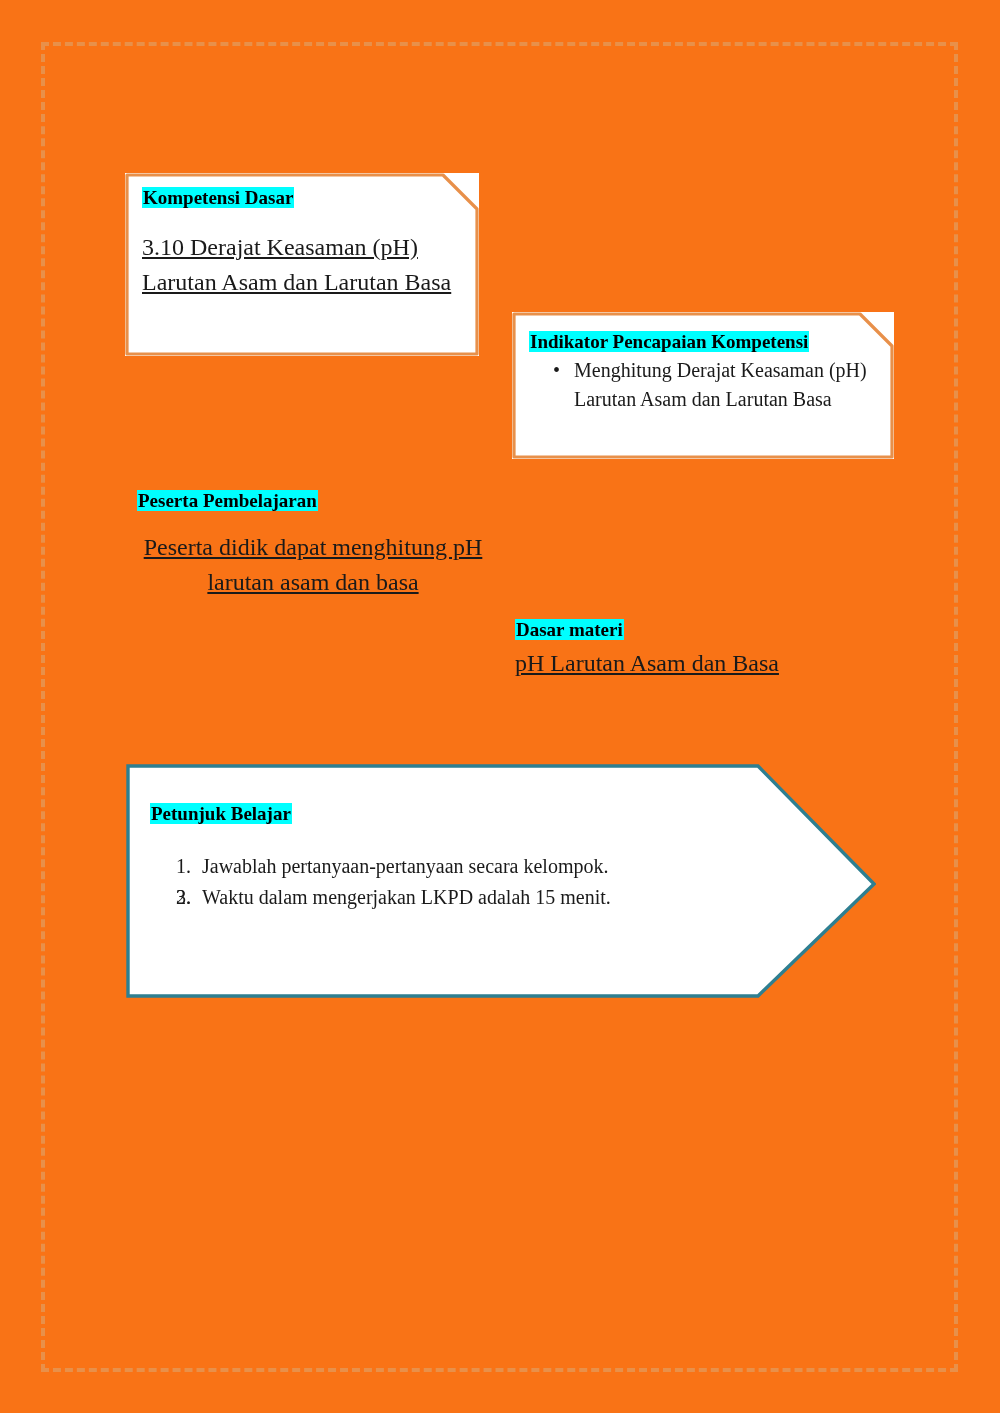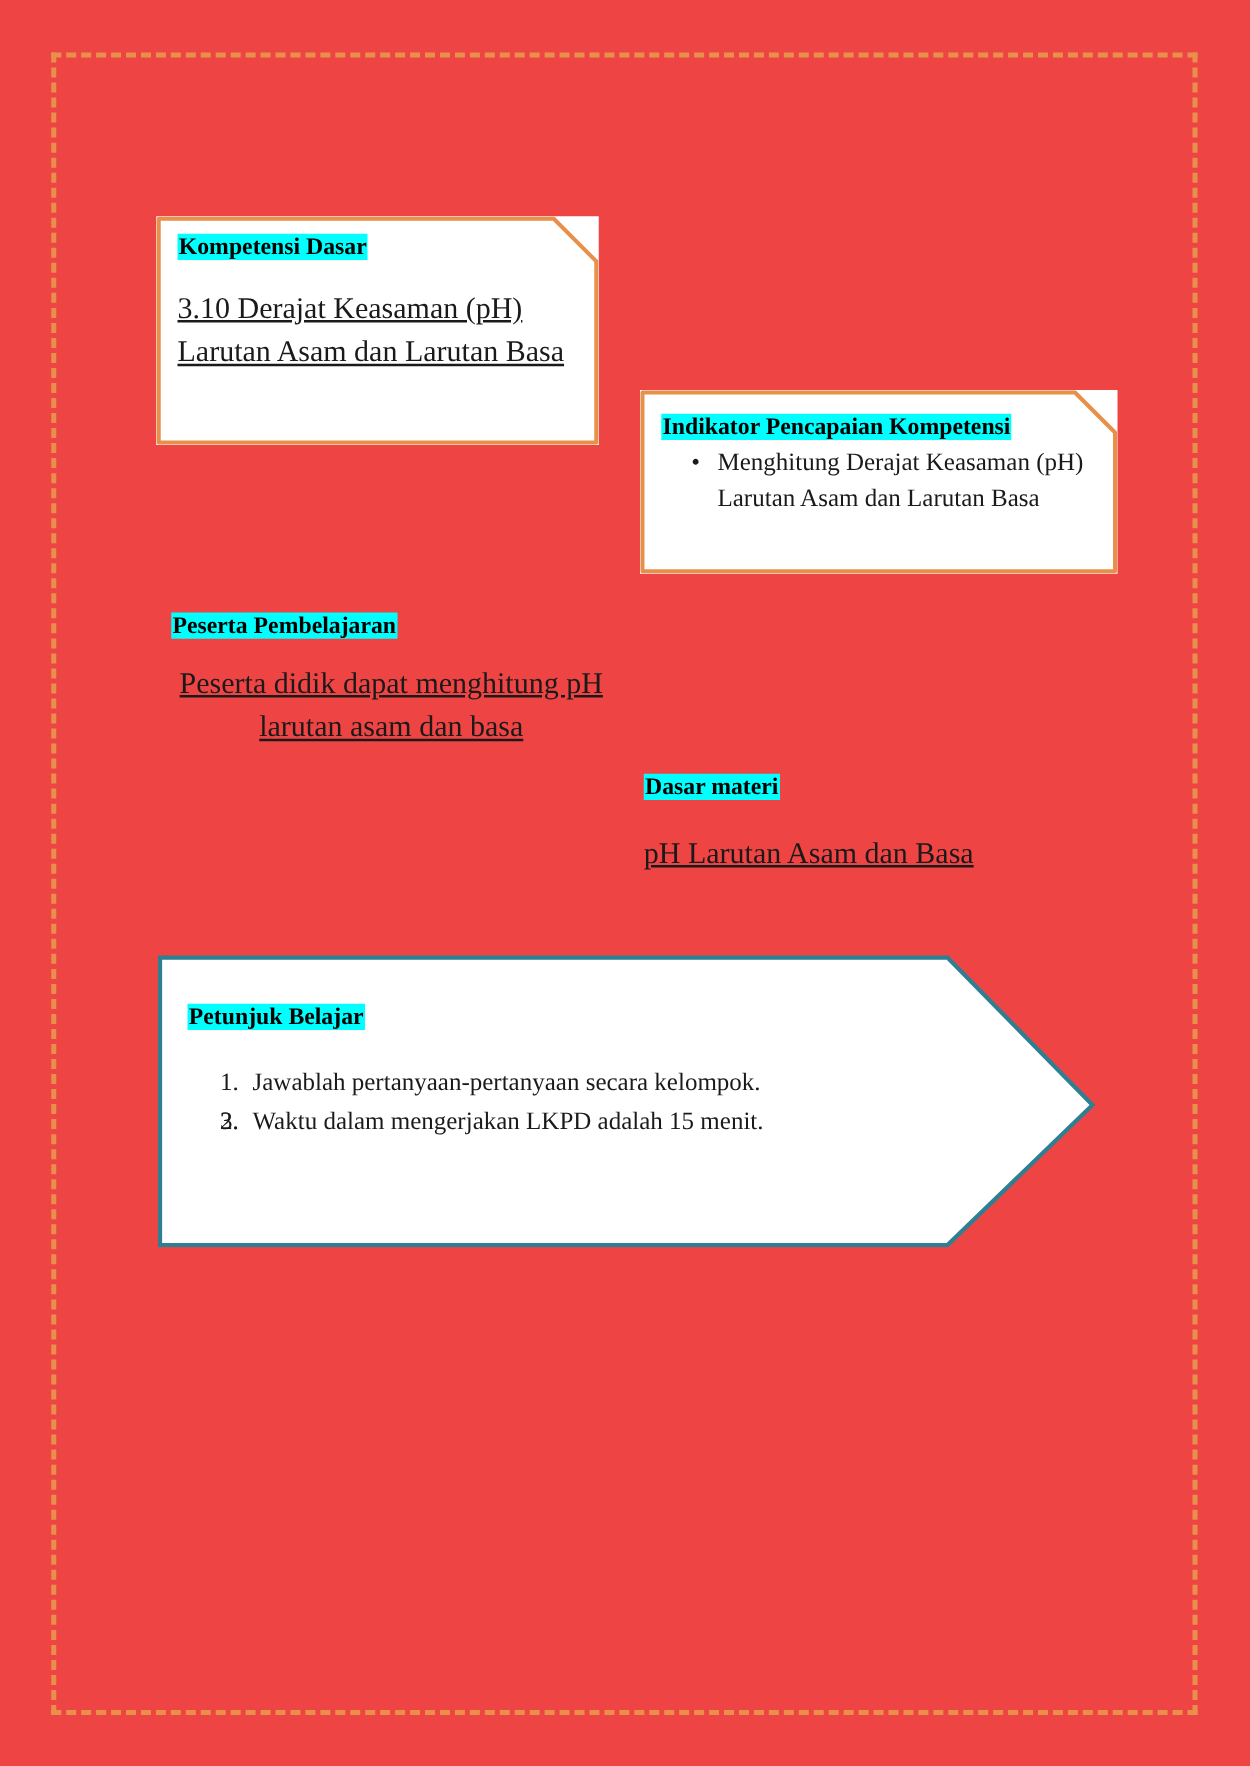--- a/index.html
+++ b/index.html
@@ -5,21 +5,21 @@
   html, body {
     margin: 0;
     padding: 0;
     background: #ffffff;
   }
 
   #page {
     position: relative;
     width: 1000px;
     height: 1413px;
-    background: #ef4444;
+    background: #f97316;
     overflow: hidden;
     font-family: "Liberation Serif", "DejaVu Serif", serif;
   }
 
   
   .page-border {
     position: absolute;
     left: 41px;
     top: 42px;
     width: 917px;
@@ -112,21 +112,21 @@
   }
 
   
   .plain-section {
     position: absolute;
   }
   #sec-tujuan { left: 137px; top: 489px; width: 400px; }
   #sec-tujuan .sec-body { margin-top: 17px; width: 352px; text-align: center; }
 
   #sec-pokok { left: 515px; top: 618px; width: 400px; }
-  #sec-pokok .sec-body { margin-top: 24px; width: 380px; }
+  #sec-pokok .sec-body { margin-top: 4px; width: 380px; }
 
   
   #box-petunjuk {
     position: absolute;
     left: 126px;
     top: 764px;
     width: 750px;
     height: 234px;
   }
   #box-petunjuk .arrow-svg {

